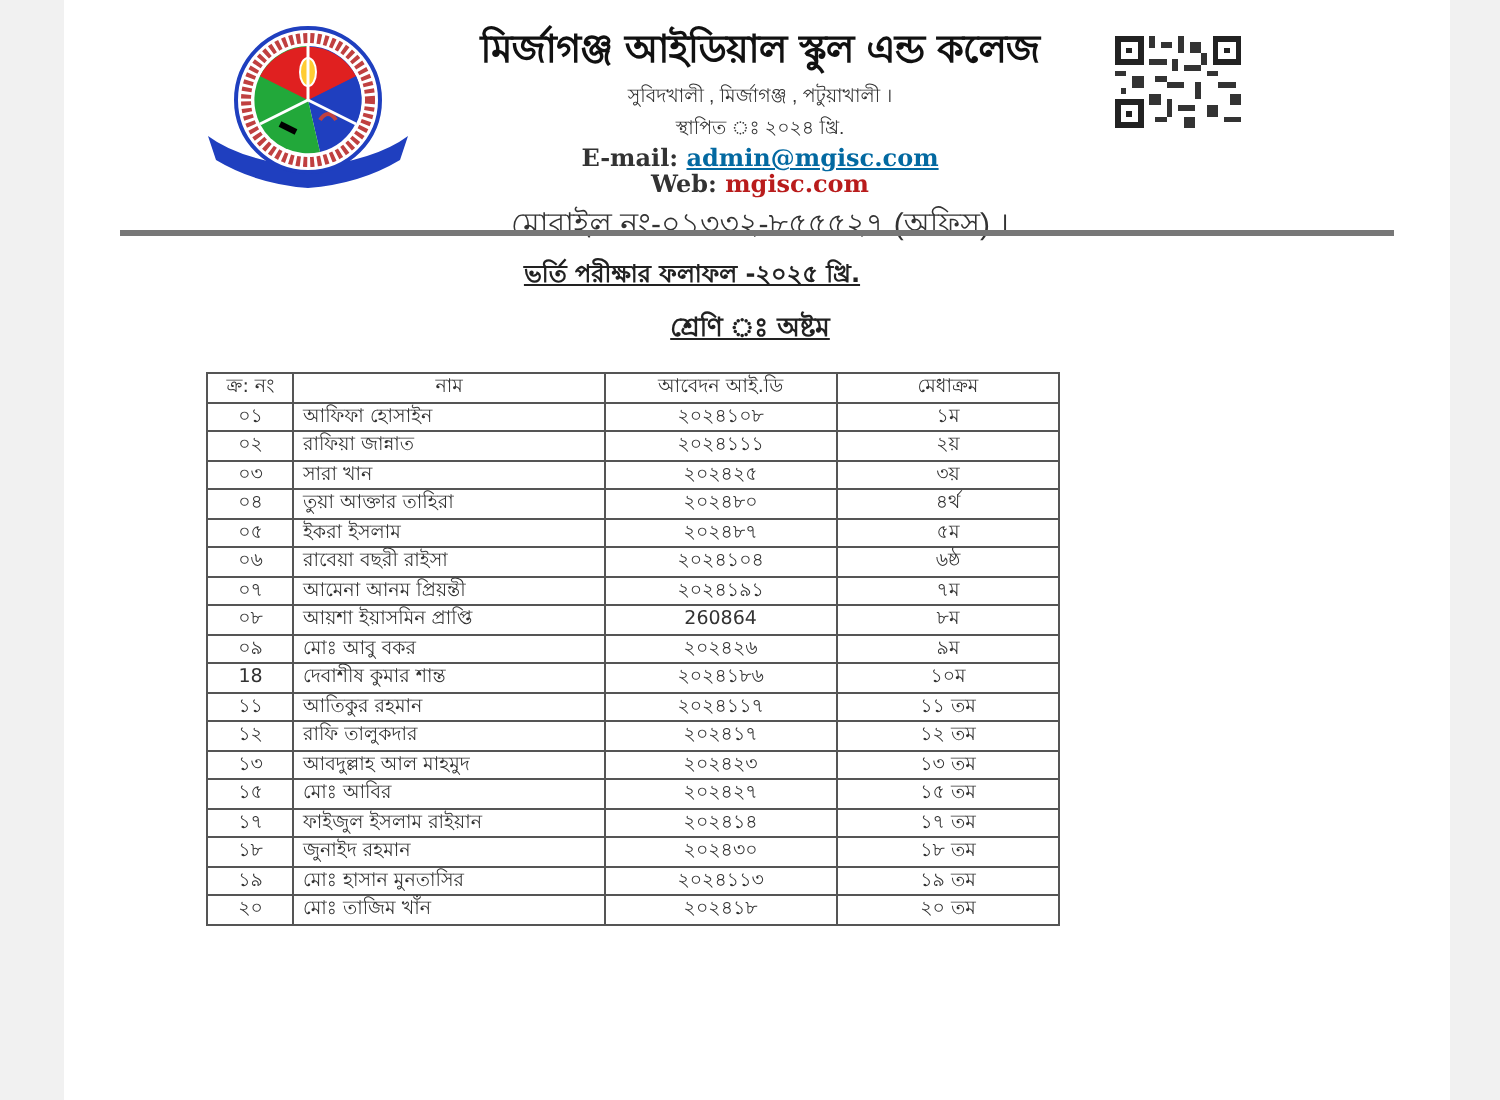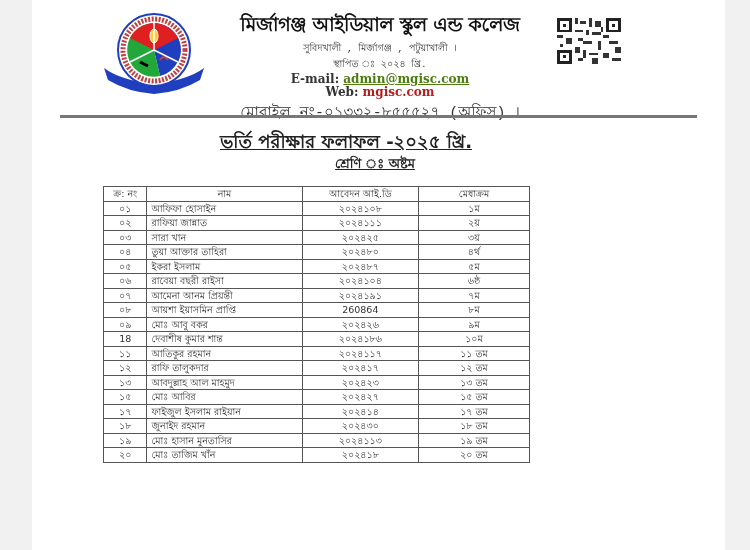--- a/index.html
+++ b/index.html
@@ -20,39 +20,39 @@
   .qr {
     position:absolute; left:556px; top:18px; width:66px; height:46px;
   }
   .school-name {
     position:absolute; left:222px; top:10px; width:316px; text-align:center;
     font-family:"DejaVu Sans", sans-serif; font-size:19px; font-weight:bold; color:#111;
     letter-spacing:-0.3px; white-space:nowrap;
   }
   .addr, .est, .mobile {
     position:absolute; left:222px; width:316px; text-align:center;
-    font-family:Liberation Mono, monospace; font-size:9.5px; color:#333; white-space:nowrap;
+    font-family:Liberation Sans, sans-serif; font-size:9.5px; color:#333; white-space:nowrap;
   }
   .addr { top:41px; }
   .est { top:57px; }
   .mobile { top:100px; font-size:15px; }
   .email, .web {
     position:absolute; left:222px; width:316px; text-align:center;
     font-family:"DejaVu Serif", serif; font-size:12px; font-weight:bold; color:#333; white-space:nowrap;
   }
   .email { top:72px; }
   .web { top:85px; }
-  .email a { color:#4d7c0f; text-decoration:underline; }
+  .email a { color:#0369a1; text-decoration:underline; }
   .web .url { color:#b91c1c; }
   .rule {
     position:absolute; left:60px; top:115px; width:637px; height:3px; background:#777;
   }
   .title {
     position:absolute; left:0; top:128px; width:692px; text-align:center;
-    font-family:"DejaVu Sans", sans-serif; font-size:18px; font-weight:bold;
+    font-family:"DejaVu Sans", sans-serif; font-size:12px; font-weight:bold;
   }
   .title span { text-decoration:underline; }
   .subtitle {
     position:absolute; left:0; top:154px; width:750px; text-align:center;
     font-family:"DejaVu Sans", sans-serif; font-size:13px; font-weight:bold;
   }
   .subtitle span { text-decoration:underline; }
   table.results {
     position:absolute; left:103px; top:186px; width:427px;
     border-collapse:collapse;

